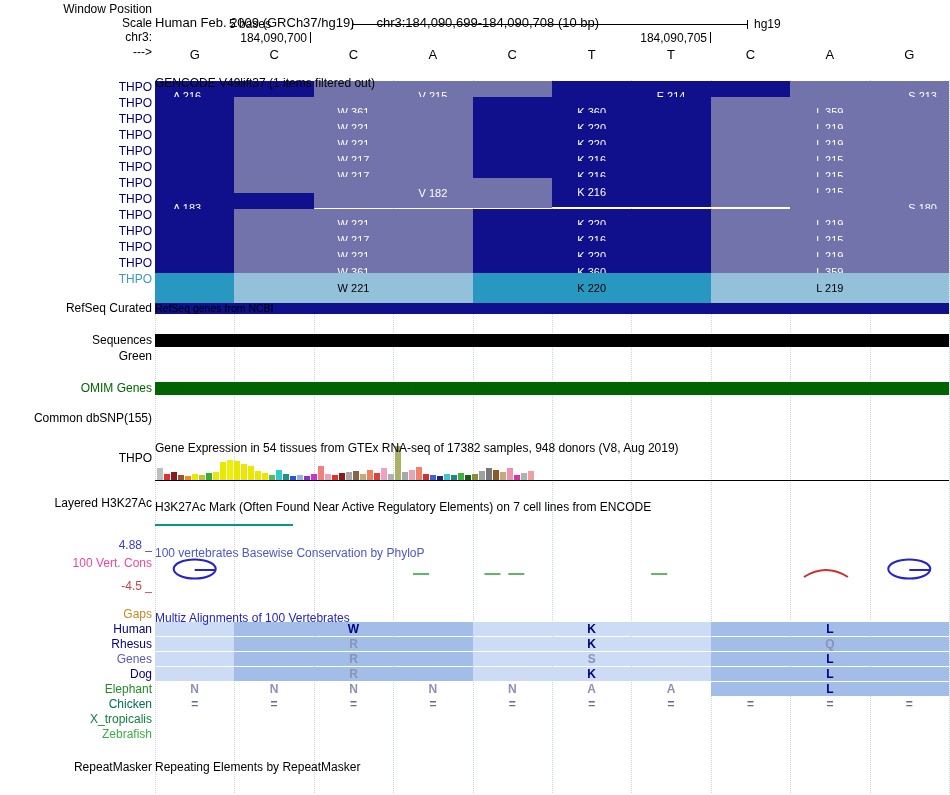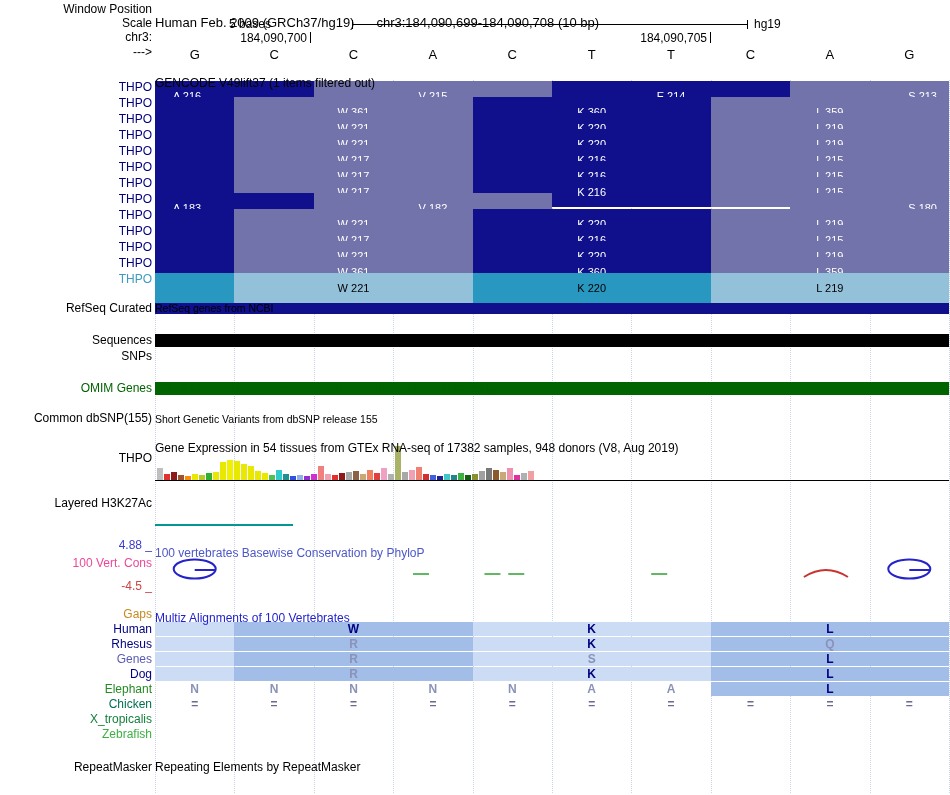--- a/index.html
+++ b/index.html
@@ -46,33 +46,33 @@
 
   <div class="hdr" style="top:64px">GENCODE V49lift37 (1 items filtered out)</div>
 
   <div class="hdr small" style="top:289px">RefSeq genes from NCBI</div>
   <div class="side" id="refseq-label" style="top: 302px; color: #000000;">RefSeq Curated</div>
   <div class="bigbar" id="refseq-bar" style="top: 303px; height: 11px; background: rgb(16, 16, 140);"></div>
 
   <div class="hdr small" style="top:320px">Publications: Sequences in Scientific Articles</div>
   <div class="side" style="top:334px">Sequences</div>
   <div class="bigbar" id="sequences-bar" style="top: 334px; height: 13px; background: rgb(0, 0, 0);"></div>
-  <div class="side" style="top:350px">SNPs</div>
+  <div class="side" style="top:350px">Green</div>
 
   <div class="hdr" id="omim-title" style="top: 369px; color: rgb(0, 100, 0);">OMIM Gene Phenotypes - Dark Green Can Be Disease-causing</div>
   <div class="side" id="omim-label" style="top: 382px; color: rgb(0, 100, 0);">OMIM Genes</div>
   <div class="bigbar" id="omim-bar" style="top: 382px; height: 13px; background: rgb(0, 100, 0);"></div>
 
-  <div class="hdr small" style="top:400px">Short Genetic Variants from dbSNP release 155</div>
   <div class="side" style="top:412px">Common dbSNP(155)</div>
 
   <div class="hdr" style="top:429px">Gene Expression in 54 tissues from GTEx RNA-seq of 17382 samples, 948 donors (V8, Aug 2019)</div>
   <div class="side" style="top:452px">THPO</div>
   <div class="hline" style="left:155px;top:480px;width:794px"></div>
 
+  <div class="hdr" style="top:488px">H3K27Ac Mark (Often Found Near Active Regulatory Elements) on 7 cell lines from ENCODE</div>
   <div class="side" style="top:497px">Layered H3K27Ac</div>
   <div id="h3k27ac-line" style="position: absolute; left: 155px; top: 524px; width: 138px; height: 2px; z-index: 1; background: rgb(0, 152, 144);"></div>
 
   <div class="hdr" id="cons-title" style="top: 534px; color: rgb(76, 87, 200);">100 vertebrates Basewise Conservation by PhyloP</div>
   <div class="side" style="top:539px;color:#3c3ccc">4.88 _</div>
   <div class="side" style="top:557px;color:#ec4899">100 Vert. Cons</div>
   <div class="side" style="top:580px;color:#cc4444">-4.5 _</div>
 
   <div class="hdr" id="multiz-title" style="top: 599px; color: rgb(34, 34, 204);">Multiz Alignments of 100 Vertebrates</div>
   <div class="side" id="gaps-label" style="top: 608px; color: rgb(200, 136, 32);">Gaps</div>
@@ -130,21 +130,21 @@
     <div class="seg" style="top: 161px; left: 234.4px; width: 238.2px; background: rgb(115, 115, 171); color: rgb(255, 255, 255);">W 217</div>
     <div class="seg" style="top: 161px; left: 472.6px; width: 238.2px; background: rgb(16, 16, 140); color: rgb(255, 255, 255);">K 216</div>
     <div class="seg" style="top: 161px; left: 710.8px; width: 238.2px; background: rgb(115, 115, 171); color: rgb(255, 255, 255);">L 215</div>
     <div class="side" style="top: 177px; color: rgb(0, 0, 128);">THPO</div>
     <div class="seg" style="top: 177px; left: 155px; width: 79.4px; background: rgb(16, 16, 140); color: rgb(255, 255, 255);"></div>
     <div class="seg" style="top: 177px; left: 234.4px; width: 238.2px; background: rgb(115, 115, 171); color: rgb(255, 255, 255);">W 217</div>
     <div class="seg" style="top: 177px; left: 472.6px; width: 238.2px; background: rgb(16, 16, 140); color: rgb(255, 255, 255);">K 216</div>
     <div class="seg" style="top: 177px; left: 710.8px; width: 238.2px; background: rgb(115, 115, 171); color: rgb(255, 255, 255);">L 215</div>
     <div class="side" style="top: 193px; color: rgb(0, 0, 128);">THPO</div>
     <div class="seg" style="top: 193px; left: 155px; width: 158.8px; background: rgb(16, 16, 140); color: rgb(255, 255, 255); justify-content: flex-start; padding-left: 18px;">A 183</div>
-    <div class="seg" style="top: 193px; left: 313.8px; width: 238.2px; background: rgb(115, 115, 171); color: rgb(255, 255, 255);">V 182</div>
+    <div class="seg" style="top: 178px; left: 313.8px; width: 238.2px; background: rgb(115, 115, 171); color: rgb(255, 255, 255);">V 182</div>
     <div class="seg" style="top: 193px; left: 790.2px; width: 158.8px; background: rgb(115, 115, 171); color: rgb(255, 255, 255); justify-content: flex-end; padding-right: 12px;">S 180</div>
     <div class="side" style="top: 209px; color: rgb(0, 0, 128);">THPO</div>
     <div class="seg" style="top: 209px; left: 155px; width: 79.4px; background: rgb(16, 16, 140); color: rgb(255, 255, 255);"></div>
     <div class="seg" style="top: 209px; left: 234.4px; width: 238.2px; background: rgb(115, 115, 171); color: rgb(255, 255, 255);">W 221</div>
     <div class="seg" style="top: 209px; left: 472.6px; width: 238.2px; background: rgb(16, 16, 140); color: rgb(255, 255, 255);">K 220</div>
     <div class="seg" style="top: 209px; left: 710.8px; width: 238.2px; background: rgb(115, 115, 171); color: rgb(255, 255, 255);">L 219</div>
     <div class="side" style="top: 225px; color: rgb(0, 0, 128);">THPO</div>
     <div class="seg" style="top: 225px; left: 155px; width: 79.4px; background: rgb(16, 16, 140); color: rgb(255, 255, 255);"></div>
     <div class="seg" style="top: 225px; left: 234.4px; width: 238.2px; background: rgb(115, 115, 171); color: rgb(255, 255, 255);">W 217</div>
     <div class="seg" style="top: 225px; left: 472.6px; width: 238.2px; background: rgb(16, 16, 140); color: rgb(255, 255, 255);">K 216</div>

